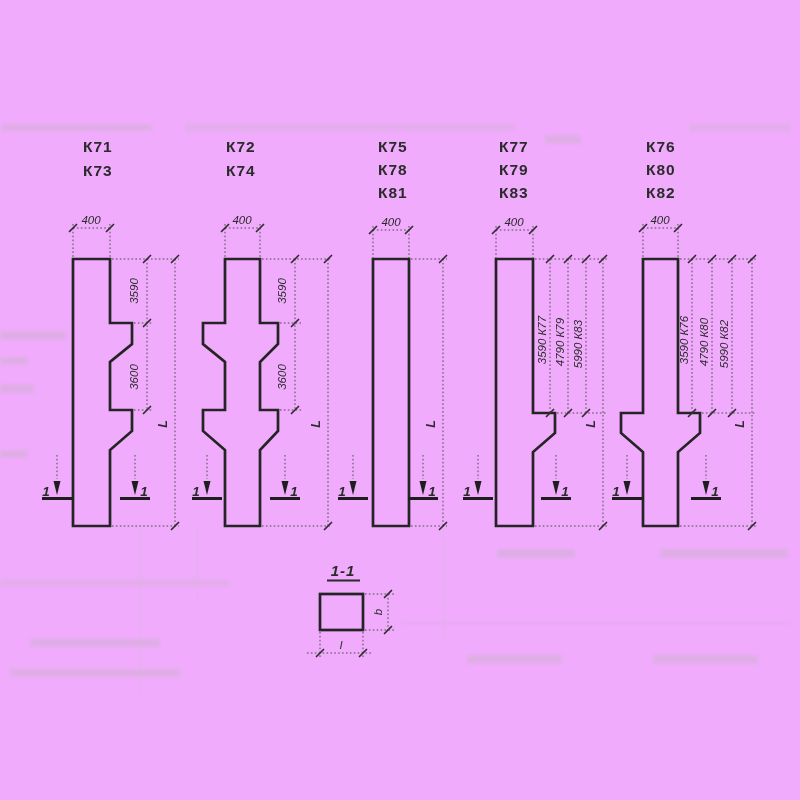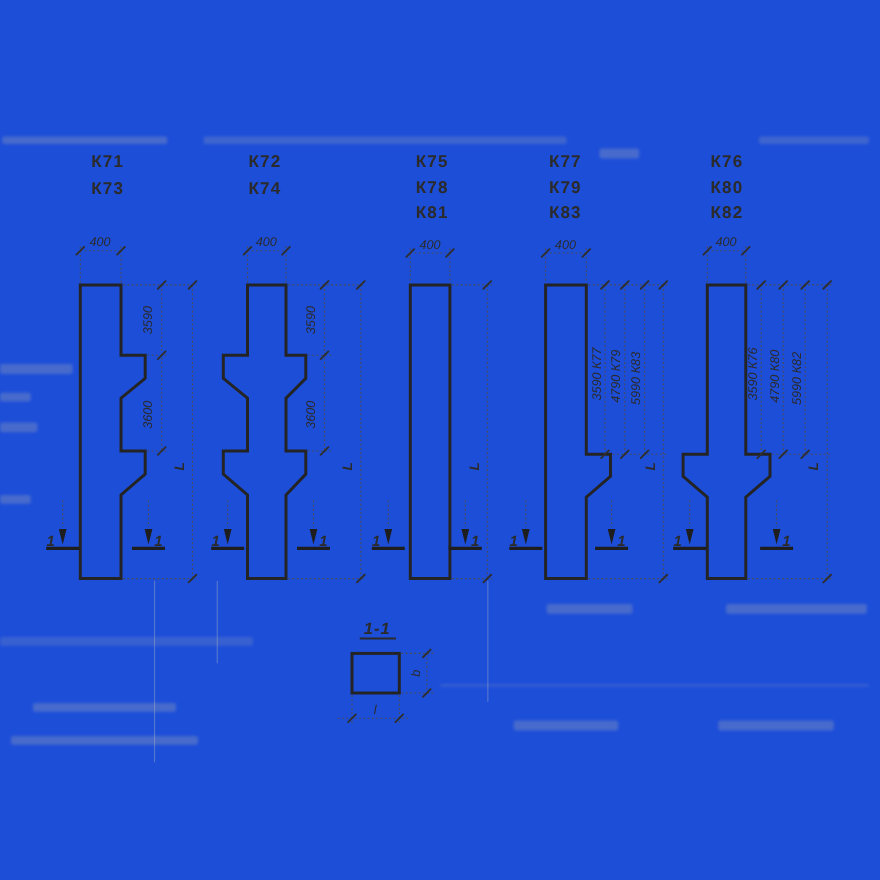--- a/index.html
+++ b/index.html
@@ -1,16 +1,16 @@
 <!DOCTYPE html>
 <html><head>
 <meta charset="utf-8">
 <style>
   html,body{margin:0;padding:0;background:#ffffff;}
-  #page{position:relative;width:800px;height:800px;background:#1d4ed8;overflow:hidden;
+  #page{position:relative;width:800px;height:800px;background:#f0abfc;overflow:hidden;
         font-family:"Liberation Sans", sans-serif;}
   svg{position:absolute;left:0;top:0;}
   
   .outline{fill:none;stroke:#242424;stroke-width:2.7;stroke-linejoin:miter;}
   .dot{fill:none;stroke:#4c4c4c;stroke-width:1;stroke-dasharray:1.6 2.3;}
   .tick{fill:none;stroke:#2e2e2e;stroke-width:1.7;stroke-linecap:round;}
   .dash{stroke:#1e1e1e;stroke-width:3;}
   .tri{fill:#1e1e1e;stroke:none;}
   .under{stroke:#2b2b2b;stroke-width:1.8;}
   

